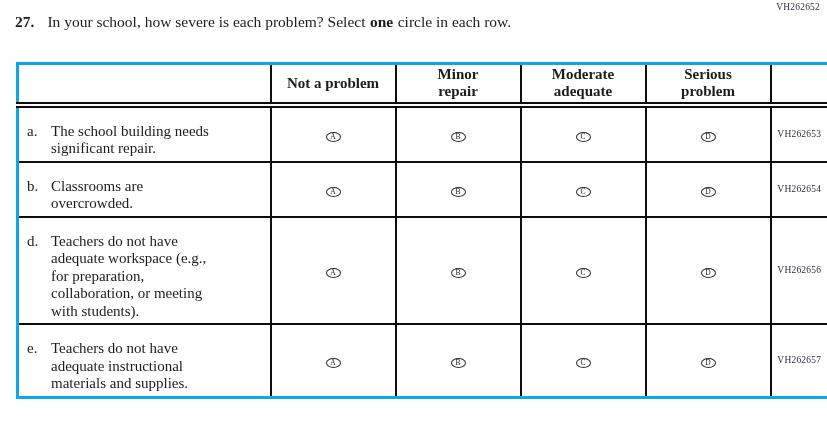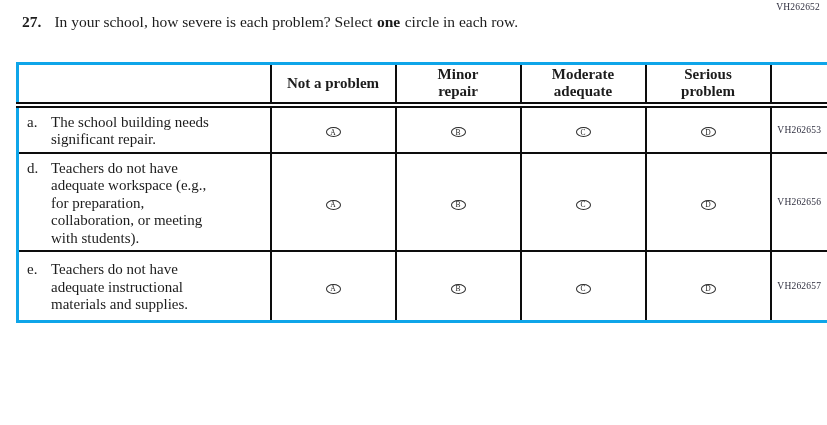--- a/index.html
+++ b/index.html
@@ -19,21 +19,21 @@
     top: 2px;
     right: 7px;
     font-size: 9.5px;
     letter-spacing: 0.2px;
     color: #2f2f3f;
   }
 
   .question {
     position: absolute;
     top: 13px;
-    left: 22px;
+    left: 15px;
     font-size: 15.5px;
     white-space: nowrap;
   }
   .q-num { font-weight: bold; margin-right: 13px; }
   .q-emph { font-weight: bold; margin: 0 4.5px; }
 
   table.survey-table {
     position: absolute;
     top: 62px;
     left: 16px;
@@ -52,21 +52,21 @@
     text-align: center;
     vertical-align: middle;
     white-space: pre-line;
     line-height: 1.12;
     height: 41px;
   }
   td.stmt {
     font-size: 15px;
     line-height: 17.5px;
     vertical-align: middle;
-    padding: 6px 4px 3px 32px;
+    padding: 15px 4px 3px 32px;
     text-indent: -24px;
   }
   .row-letter {
     display: inline-block;
     width: 24px;
     text-indent: 0;
   }
   .stmt-text { white-space: pre-line; }
 
   td.opt { text-align: center; vertical-align: middle; }
@@ -133,20 +133,29 @@
     <tbody>
       <tr class="row-a">
         <td class="stmt"><span class="row-letter">a.</span><span class="stmt-text">The school building needs
 significant repair.</span></td>
         <td class="opt"><span class="bubble">A</span></td>
         <td class="opt"><span class="bubble">B</span></td>
         <td class="opt"><span class="bubble">C</span></td>
         <td class="opt"><span class="bubble">D</span></td>
         <td class="code">VH262653</td>
       </tr>
+      <tr class="row-b">
+        <td class="stmt"><span class="row-letter">b.</span><span class="stmt-text">Classrooms are
+overcrowded.</span></td>
+        <td class="opt"><span class="bubble">A</span></td>
+        <td class="opt"><span class="bubble">B</span></td>
+        <td class="opt"><span class="bubble">C</span></td>
+        <td class="opt"><span class="bubble">D</span></td>
+        <td class="code">VH262654</td>
+      </tr>
       <tr class="row-d">
         <td class="stmt"><span class="row-letter">d.</span><span class="stmt-text">Teachers do not have
 adequate workspace (e.g.,
 for preparation,
 collaboration, or meeting
 with students).</span></td>
         <td class="opt"><span class="bubble">A</span></td>
         <td class="opt"><span class="bubble">B</span></td>
         <td class="opt"><span class="bubble">C</span></td>
         <td class="opt"><span class="bubble">D</span></td>

